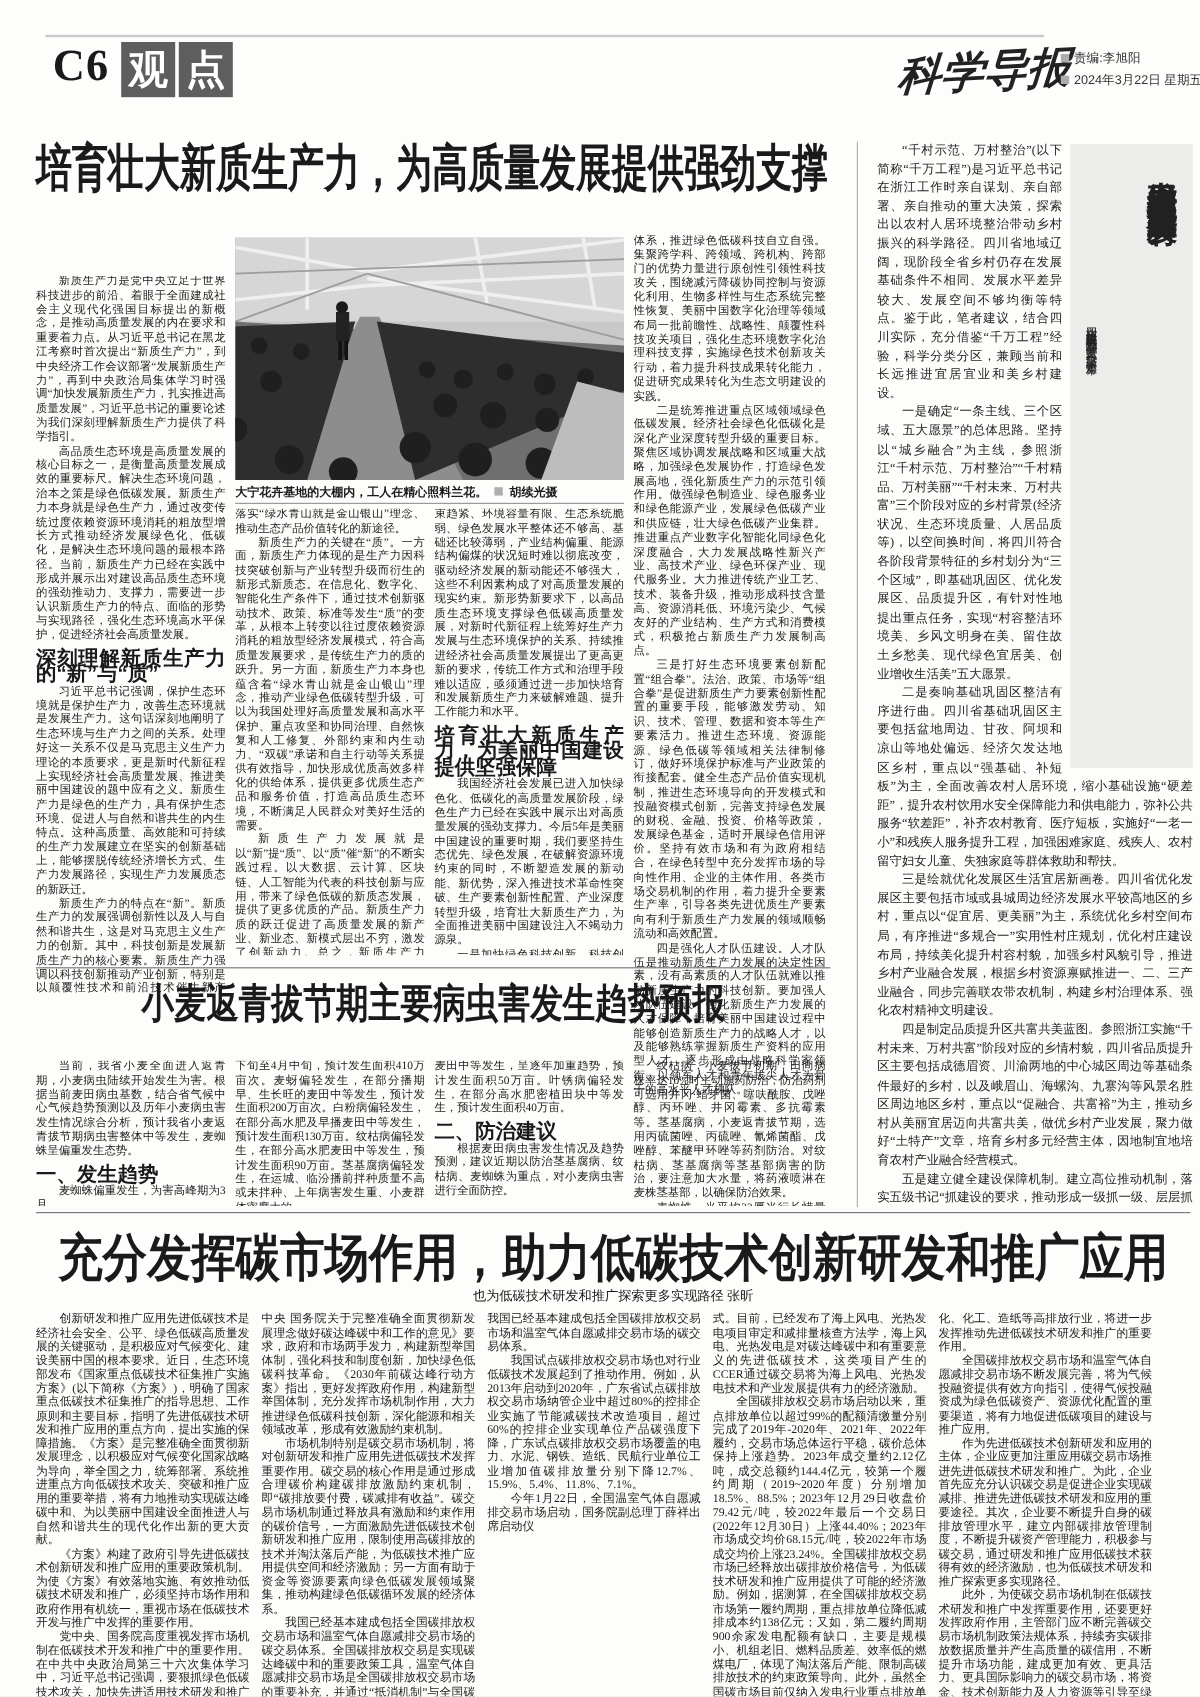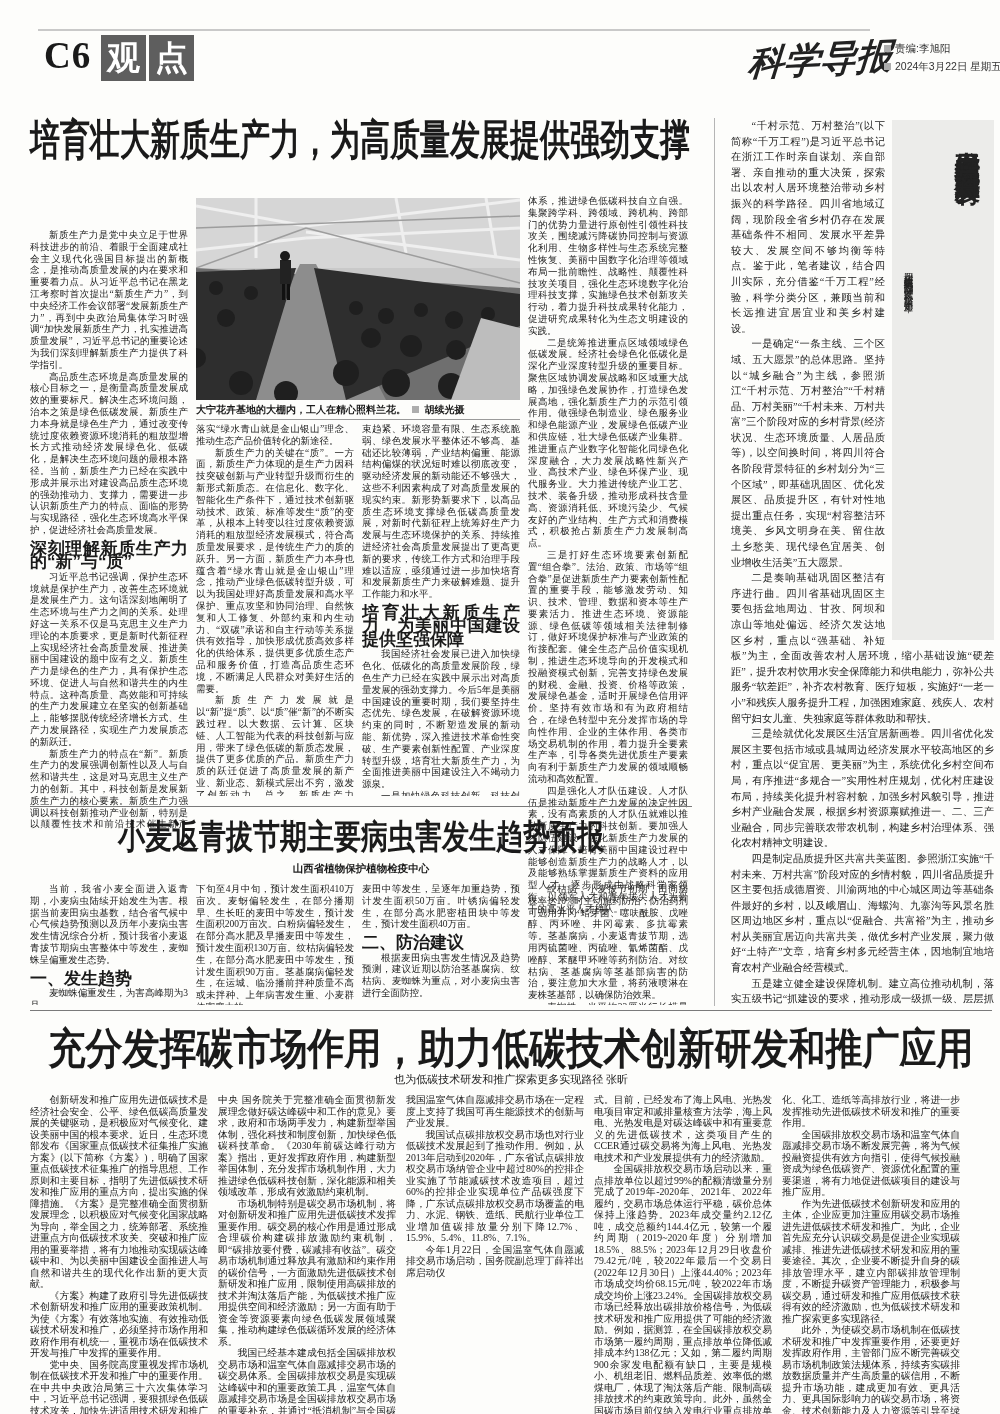--- a/index.html
+++ b/index.html
@@ -180,21 +180,20 @@
   <div id="sidebar-text">
     <div id="side-title-box">
       <div id="side-vtitle">发展不均衡区域如何建设宜居宜业和美乡村</div>
       <div id="side-vauthors">四川省环境政策研究与规划院  罗媛凤  赵康平  郑勇军</div>
     </div>
     <span><p>“千村示范、万村整治”(以下简称“千万工程”)是习近平总书记在浙江工作时亲自谋划、亲自部署、亲自推动的重大决策，探索出以农村人居环境整治带动乡村振兴的科学路径。四川省地域辽阔，现阶段全省乡村仍存在发展基础条件不相同、发展水平差异较大、发展空间不够均衡等特点。鉴于此，笔者建议，结合四川实际，充分借鉴“千万工程”经验，科学分类分区，兼顾当前和长远推进宜居宜业和美乡村建设。</p><p>一是确定“一条主线、三个区域、五大愿景”的总体思路。坚持以“城乡融合”为主线，参照浙江“千村示范、万村整治”“千村精品、万村美丽”“千村未来、万村共富”三个阶段对应的乡村背景(经济状况、生态环境质量、人居品质等)，以空间换时间，将四川符合各阶段背景特征的乡村划分为“三个区域”，即基础巩固区、优化发展区、品质提升区，有针对性地提出重点任务，实现“村容整洁环境美、乡风文明身在美、留住故土乡愁美、现代绿色宜居美、创业增收生活美”五大愿景。</p><p>二是奏响基础巩固区整洁有序进行曲。四川省基础巩固区主要包括盆地周边、甘孜、阿坝和凉山等地处偏远、经济欠发达地区乡村，重点以“强基础、补短板”为主，全面改善农村人居环境，缩小基础设施“硬差距”，提升农村饮用水安全保障能力和供电能力，弥补公共服务“软差距”，补齐农村教育、医疗短板，实施好“一老一小”和残疾人服务提升工程，加强困难家庭、残疾人、农村留守妇女儿童、失独家庭等群体救助和帮扶。</p><p>三是绘就优化发展区生活宜居新画卷。四川省优化发展区主要包括市域或县城周边经济发展水平较高地区的乡村，重点以“促宜居、更美丽”为主，系统优化乡村空间布局，有序推进“多规合一”实用性村庄规划，优化村庄建设布局，持续美化提升村容村貌，加强乡村风貌引导，推进乡村产业融合发展，根据乡村资源禀赋推进一、二、三产业融合，同步完善联农带农机制，构建乡村治理体系、强化农村精神文明建设。</p><p>四是制定品质提升区共富共美蓝图。参照浙江实施“千村未来、万村共富”阶段对应的乡情村貌，四川省品质提升区主要包括成德眉资、川渝两地的中心城区周边等基础条件最好的乡村，以及峨眉山、海螺沟、九寨沟等风景名胜区周边地区乡村，重点以“促融合、共富裕”为主，推动乡村从美丽宜居迈向共富共美，做优乡村产业发展，聚力做好“土特产”文章，培育乡村多元经营主体，因地制宜地培育农村产业融合经营模式。</p><p>五是建立健全建设保障机制。建立高位推动机制，落实五级书记“抓建设的要求，推动形成一级抓一级、层层抓落实的工作格局，把“千万工程”纳入党政领导绩效考核。建立因地制宜、分类施策的引导机制，根据平原、丘陵、山区等不同的地形地貌建设具有鲜明特色的美丽乡村。建立长效运行的管理机制，鼓励川商、乡贤等成功人士回乡参与建设，建立多元化投入机制，积极整合各类资金，吸引市场主体参与，建立乡镇综合管护、村级自行管护、专业第三方管护互为补充的长效管理机制。</p></span>
   </div>
 
   <div id="wheat-rule" class="hrule"></div>
   <h2 id="wheat-title" style="margin:0;">小麦返青拔节期主要病虫害发生趋势预报</h2>
-  <div id="wheat-byline">山西省植物保护植物检疫中心</div>
   <div class="col" style="left:30px;top:884px;width:158px;height:121px;">
       <p>当前，我省小麦全面进入返青期，小麦病虫陆续开始发生为害。根据当前麦田病虫基数，结合省气候中心气候趋势预测以及历年小麦病虫害发生情况综合分析，预计我省小麦返青拔节期病虫害整体中等发生，麦蜘蛛呈偏重发生态势。</p>
       <h4>一、发生趋势</h4>
       <p>麦蜘蛛偏重发生，为害高峰期为3月</p>
     </div>
   <div class="col" style="left:196px;top:884px;width:158px;height:121px;">
       <p class="cont">下旬至4月中旬，预计发生面积410万亩次。麦蚜偏轻发生，在部分播期早、生长旺的麦田中等发生，预计发生面积200万亩次。白粉病偏轻发生，在部分高水肥及早播麦田中等发生，预计发生面积130万亩。纹枯病偏轻发生，在部分高水肥麦田中等发生，预计发生面积90万亩。茎基腐病偏轻发生，在运城、临汾播前拌种质量不高或未拌种、上年病害发生重、小麦群体密度大的</p>
     </div>
   <div class="col" style="left:362px;top:884px;width:158px;height:121px;">
       <p class="cont">麦田中等发生，呈逐年加重趋势，预计发生面积50万亩。叶锈病偏轻发生，在部分高水肥密植田块中等发生，预计发生面积40万亩。</p>
@@ -213,21 +212,21 @@
       <p>创新研发和推广应用先进低碳技术是经济社会安全、公平、绿色低碳高质量发展的关键驱动，是积极应对气候变化、建设美丽中国的根本要求。近日，生态环境部发布《国家重点低碳技术征集推广实施方案》(以下简称《方案》)，明确了国家重点低碳技术征集推广的指导思想、工作原则和主要目标，指明了先进低碳技术研发和推广应用的重点方向，提出实施的保障措施。《方案》是完整准确全面贯彻新发展理念，以积极应对气候变化国家战略为导向，举全国之力，统筹部署、系统推进重点方向低碳技术攻关、突破和推广应用的重要举措，将有力地推动实现碳达峰碳中和、为以美丽中国建设全面推进人与自然和谐共生的现代化作出新的更大贡献。</p>
       <p>《方案》构建了政府引导先进低碳技术创新研发和推广应用的重要政策机制。为使《方案》有效落地实施、有效推动低碳技术研发和推广，必须坚持市场作用和政府作用有机统一，重视市场在低碳技术开发与推广中发挥的重要作用。</p>
       <p>党中央、国务院高度重视发挥市场机制在低碳技术开发和推广中的重要作用。在中共中央政治局第三十六次集体学习中，习近平总书记强调，要狠抓绿色低碳技术攻关，加快先进适用技术研发和推广应用；要建立完善绿色低碳技术评估、交易体系，加快创新成果转化。《中共</p>
     </div>
   <div class="col c-col" style="left:218px;top:1094px;width:178px;height:320px;">
       <p class="cont">中央 国务院关于完整准确全面贯彻新发展理念做好碳达峰碳中和工作的意见》要求，政府和市场两手发力，构建新型举国体制，强化科技和制度创新，加快绿色低碳科技革命。《2030年前碳达峰行动方案》指出，更好发挥政府作用，构建新型举国体制，充分发挥市场机制作用，大力推进绿色低碳科技创新，深化能源和相关领域改革，形成有效激励约束机制。</p>
       <p>市场机制特别是碳交易市场机制，将对创新研发和推广应用先进低碳技术发挥重要作用。碳交易的核心作用是通过形成合理碳价构建碳排放激励约束机制，即“碳排放要付费，碳减排有收益”。碳交易市场机制通过释放具有激励和约束作用的碳价信号，一方面激励先进低碳技术创新研发和推广应用，限制使用高碳排放的技术并淘汰落后产能，为低碳技术推广应用提供空间和经济激励；另一方面有助于资金等资源要素向绿色低碳发展领域聚集，推动构建绿色低碳循环发展的经济体系。</p>
       <p>我国已经基本建成包括全国碳排放权交易市场和温室气体自愿减排交易市场的碳交易体系。全国碳排放权交易是实现碳达峰碳中和的重要政策工具，温室气体自愿减排交易市场是全国碳排放权交易市场的重要补充，并通过“抵消机制”与全国碳排放权交易市场有效衔接，全国</p>
     </div>
   <div class="col c-col" style="left:406px;top:1094px;width:178px;height:320px;">
-      <p class="cont">我国温室气体自愿减排交易市场在一定程度上支持了我国可再生能源技术的创新与产业发展。</p>
+      <p class="cont">我国已经基本建成包括全国碳排放权交易市场和温室气体自愿减排交易市场的碳交易体系。</p>
       <p>我国试点碳排放权交易市场也对行业低碳技术发展起到了推动作用。例如，从2013年启动到2020年，广东省试点碳排放权交易市场纳管企业中超过80%的控排企业实施了节能减碳技术改造项目，超过60%的控排企业实现单位产品碳强度下降，广东试点碳排放权交易市场覆盖的电力、水泥、钢铁、造纸、民航行业单位工业增加值碳排放量分别下降12.7%、15.9%、5.4%、11.8%、7.1%。</p>
       <p>今年1月22日，全国温室气体自愿减排交易市场启动，国务院副总理丁薛祥出席启动仪</p>
     </div>
   <div class="col c-col" style="left:594px;top:1094px;width:178px;height:320px;">
       <p class="cont">式。目前，已经发布了海上风电、光热发电项目审定和减排量核查方法学，海上风电、光热发电是对碳达峰碳中和有重要意义的先进低碳技术，这类项目产生的CCER通过碳交易将为海上风电、光热发电技术和产业发展提供有力的经济激励。</p>
       <p>全国碳排放权交易市场启动以来，重点排放单位以超过99%的配额清缴量分别完成了2019年-2020年、2021年、2022年履约，交易市场总体运行平稳，碳价总体保持上涨趋势。2023年成交量约2.12亿吨，成交总额约144.4亿元，较第一个履约周期（2019~2020年度）分别增加18.5%、88.5%；2023年12月29日收盘价79.42元/吨，较2022年最后一个交易日(2022年12月30日）上涨44.40%；2023年市场成交均价68.15元/吨，较2022年市场成交均价上涨23.24%。全国碳排放权交易市场已经释放出碳排放价格信号，为低碳技术研发和推广应用提供了可能的经济激励。例如，据测算，在全国碳排放权交易市场第一履约周期，重点排放单位降低减排成本约138亿元；又如，第二履约周期900余家发电配额有缺口，主要是规模小、机组老旧、燃料品质差、效率低的燃煤电厂，体现了淘汰落后产能、限制高碳排放技术的约束政策导向。此外，虽然全国碳市场目前仅纳入发电行业重点排放单位，但即将纳入包括钢铁、建材、有色金属、石</p>
     </div>
   <div class="col c-col" style="left:782px;top:1094px;width:178px;height:320px;">
       <p class="cont">化、化工、造纸等高排放行业，将进一步发挥推动先进低碳技术研发和推广的重要作用。</p>
       <p>全国碳排放权交易市场和温室气体自愿减排交易市场不断发展完善，将为气候投融资提供有效方向指引，使得气候投融资成为绿色低碳资产、资源优化配置的重要渠道，将有力地促进低碳项目的建设与推广应用。</p>

